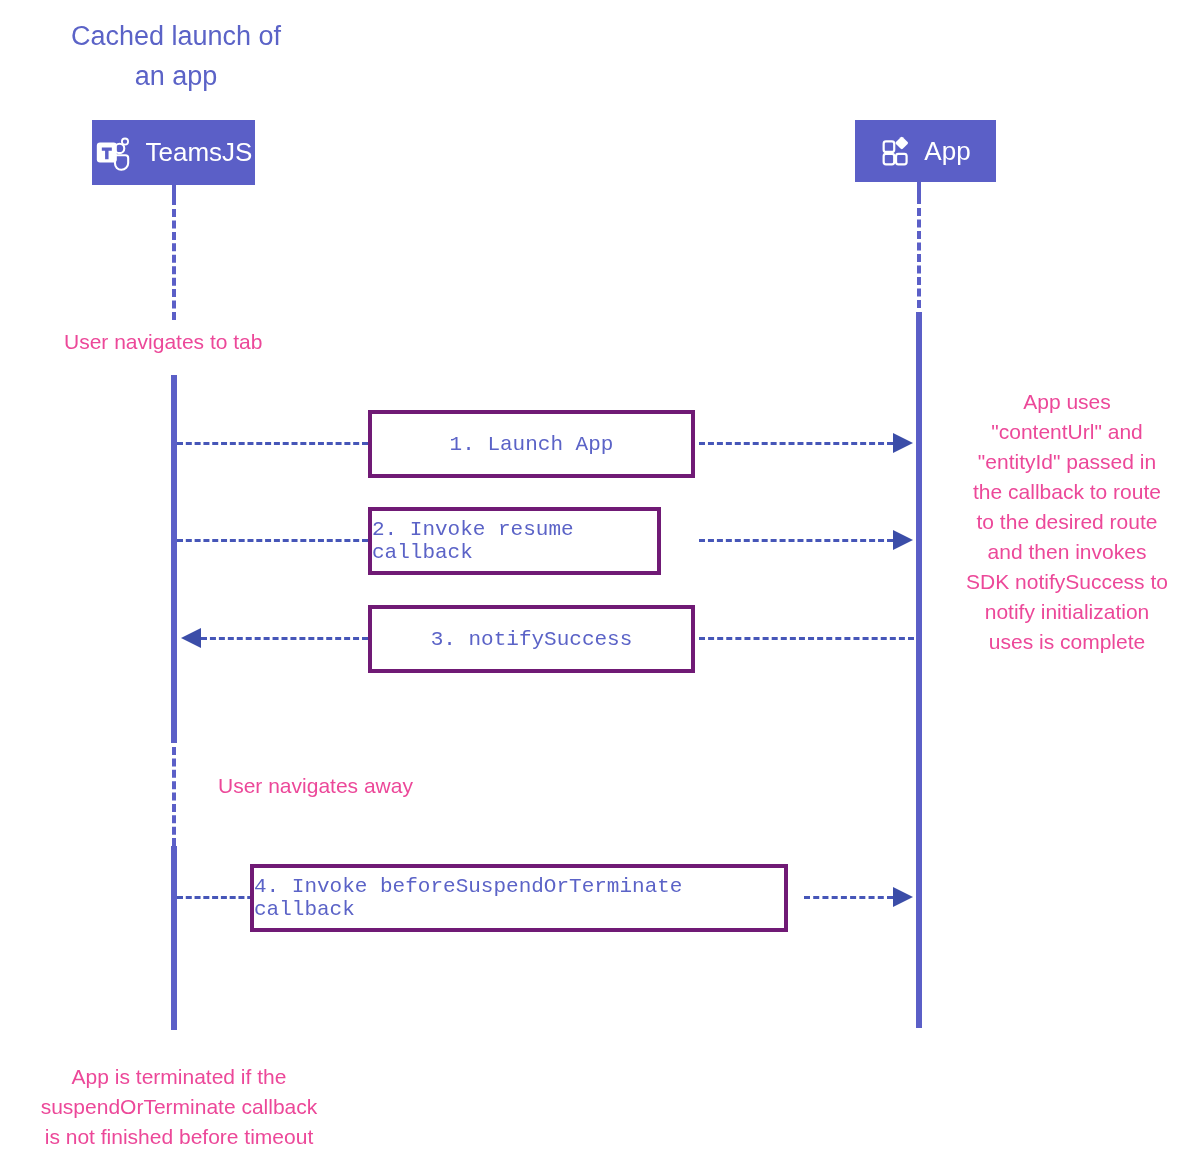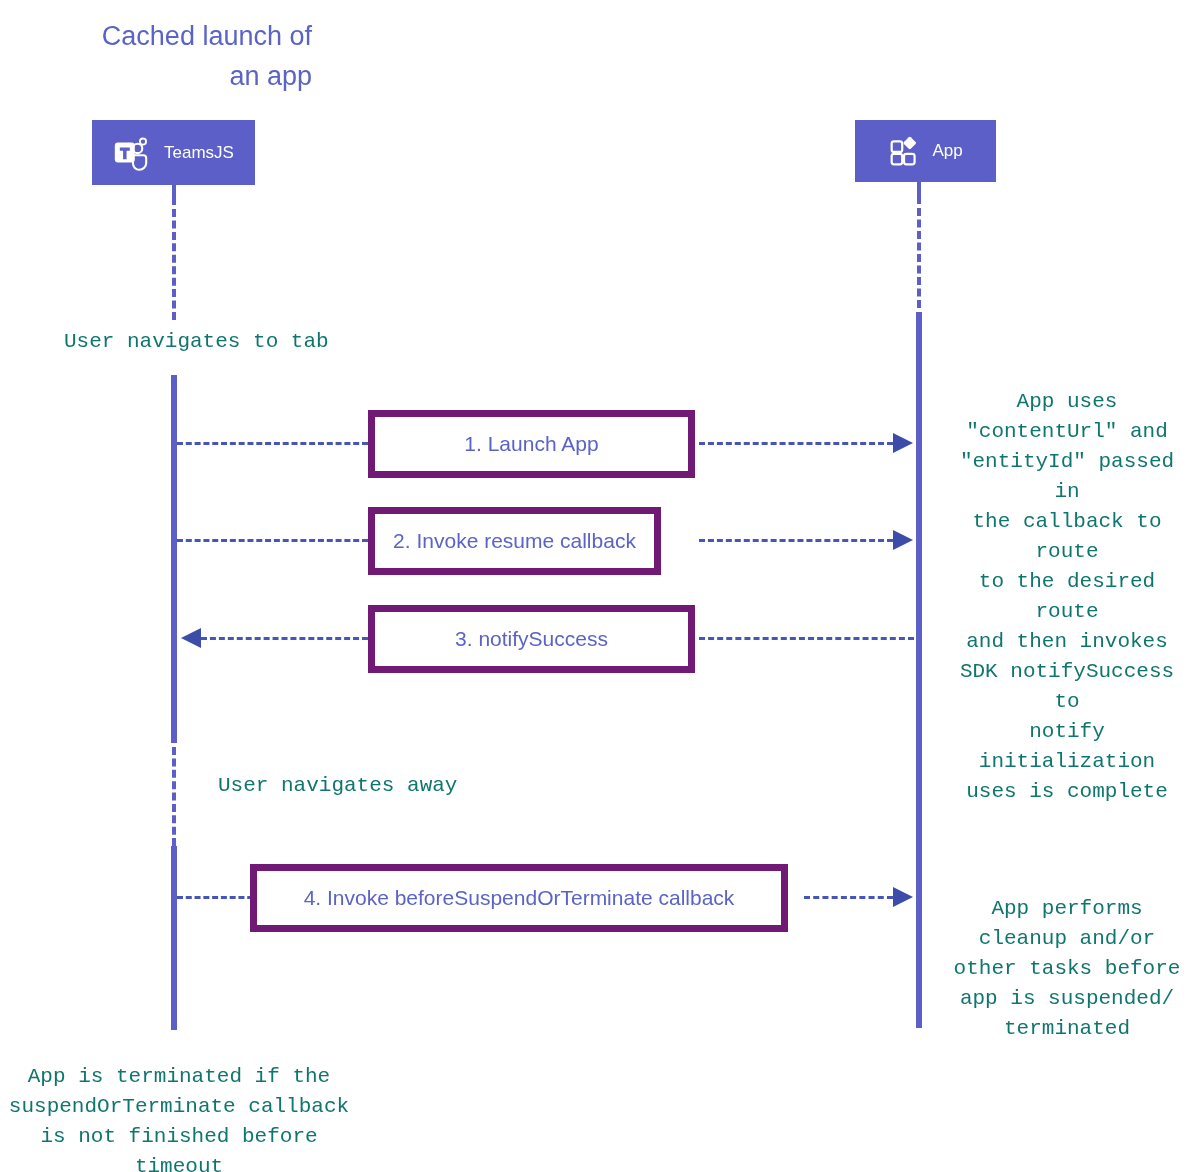--- a/index.html
+++ b/index.html
@@ -2,41 +2,41 @@
 <html><head>
 <meta charset="utf-8">
 <style>
   html,body{margin:0;padding:0;background:#fff;}
   .diagram{
     position:relative;width:1200px;height:1172px;background:#ffffff;
     font-family:"Liberation Sans", sans-serif;overflow:hidden;
   }
   .title{
     position:absolute;left:40px;top:16px;width:272px;
-    font-size:27px;line-height:40px;color:#5B63C7;text-align:right;
+    font-size:27px;line-height:40px;color:#5B63C7;text-align:center;
   }
   .actor{
     position:absolute;background:#5B5FC7;color:#fff;
     display:flex;align-items:center;justify-content:center;gap:11px;
-    font-size:17px;
+    font-size:26px;
   }
   .actor-teamsjs{left:92px;top:120px;width:163px;height:65px;}
   .actor-app{left:855px;top:120px;width:141px;height:62px;}
   .seg-solid{position:absolute;background:#5B5FC7;}
   .seg-dashed{position:absolute;width:0;border-left:4px dashed #5B5FC7;}
   .conn{position:absolute;height:0;border-top:3px dashed #4656B8;}
   .arrowhead{position:absolute;width:0;height:0;}
   .arrowhead.right{border-top:10px solid transparent;border-bottom:10px solid transparent;border-left:20px solid #3B4DA8;}
   .arrowhead.left{border-top:10px solid transparent;border-bottom:10px solid transparent;border-right:20px solid #3B4DA8;}
   .msg{
     position:absolute;box-sizing:border-box;background:#fff;
-    border:7px solid #701a75;color:#5B63C7;font-size:21px;
-    display:flex;align-items:center;justify-content:center;text-align:right;
+    border:4px solid #701a75;color:#5B63C7;font-size:21px;
+    display:flex;align-items:center;justify-content:center;text-align:left;font-family:Liberation Mono, monospace;
   }
-  .note{position:absolute;color:#0f766e;font-size:21px;line-height:30px;font-family:Liberation Mono, monospace;}
+  .note{position:absolute;color:#ec4899;font-size:21px;line-height:30px;}
   .note.center{text-align:center;}
   .icon{flex:0 0 auto;display:block;}
 </style>
 </head>
 <body>
 
 <div class="diagram">
 
   <div class="title">
       <div>Cached launch of</div>
@@ -108,26 +108,19 @@
       <div>App uses</div>
       <div>"contentUrl" and</div>
       <div>"entityId" passed in</div>
       <div>the callback to route</div>
       <div>to the desired route</div>
       <div>and then invokes</div>
       <div>SDK notifySuccess to</div>
       <div>notify initialization</div>
       <div>uses is complete</div>
     </div>
-  <div class="note center" style="left:943px;top:894px;width:248px;">
-      <div>App performs</div>
-      <div>cleanup and/or</div>
-      <div>other tasks before</div>
-      <div>app is suspended/</div>
-      <div>terminated</div>
-    </div>
   <div class="note center" style="left:8px;top:1062px;width:342px;">
       <div>App is terminated if the</div>
       <div>suspendOrTerminate callback</div>
       <div>is not finished before timeout</div>
     </div>
 
 </div>
 
 </body></html>

